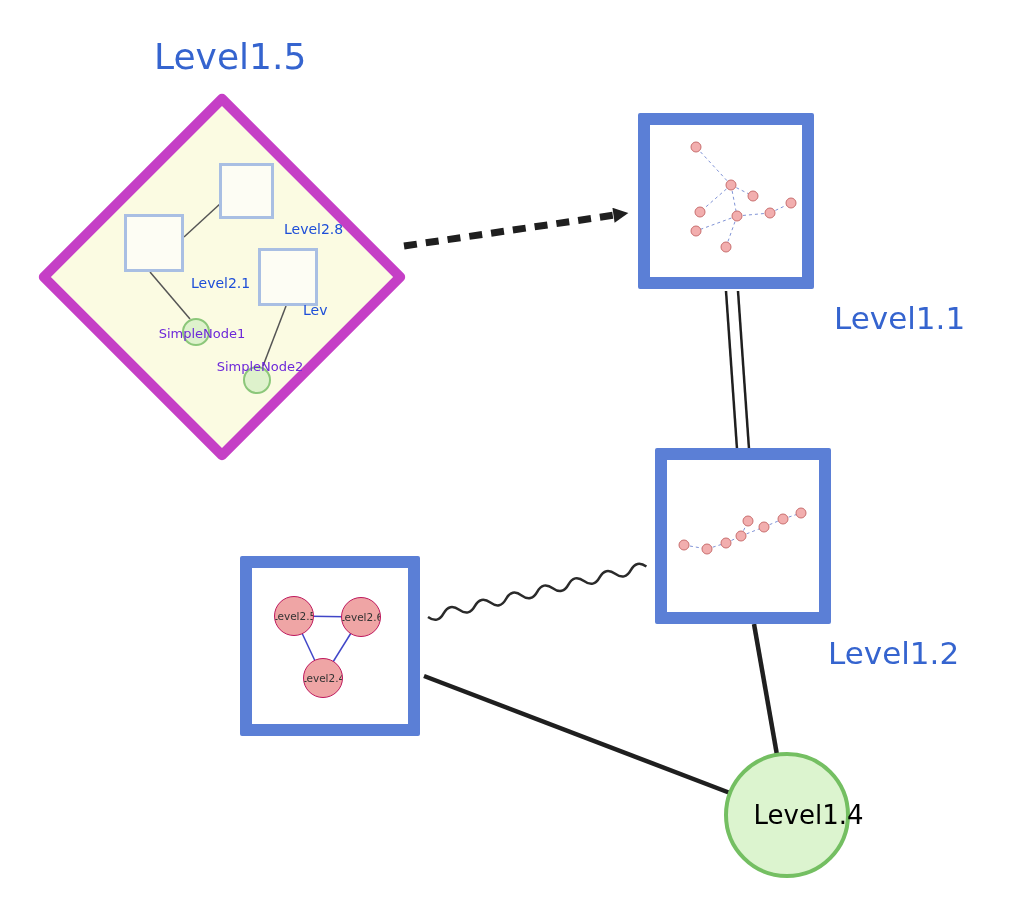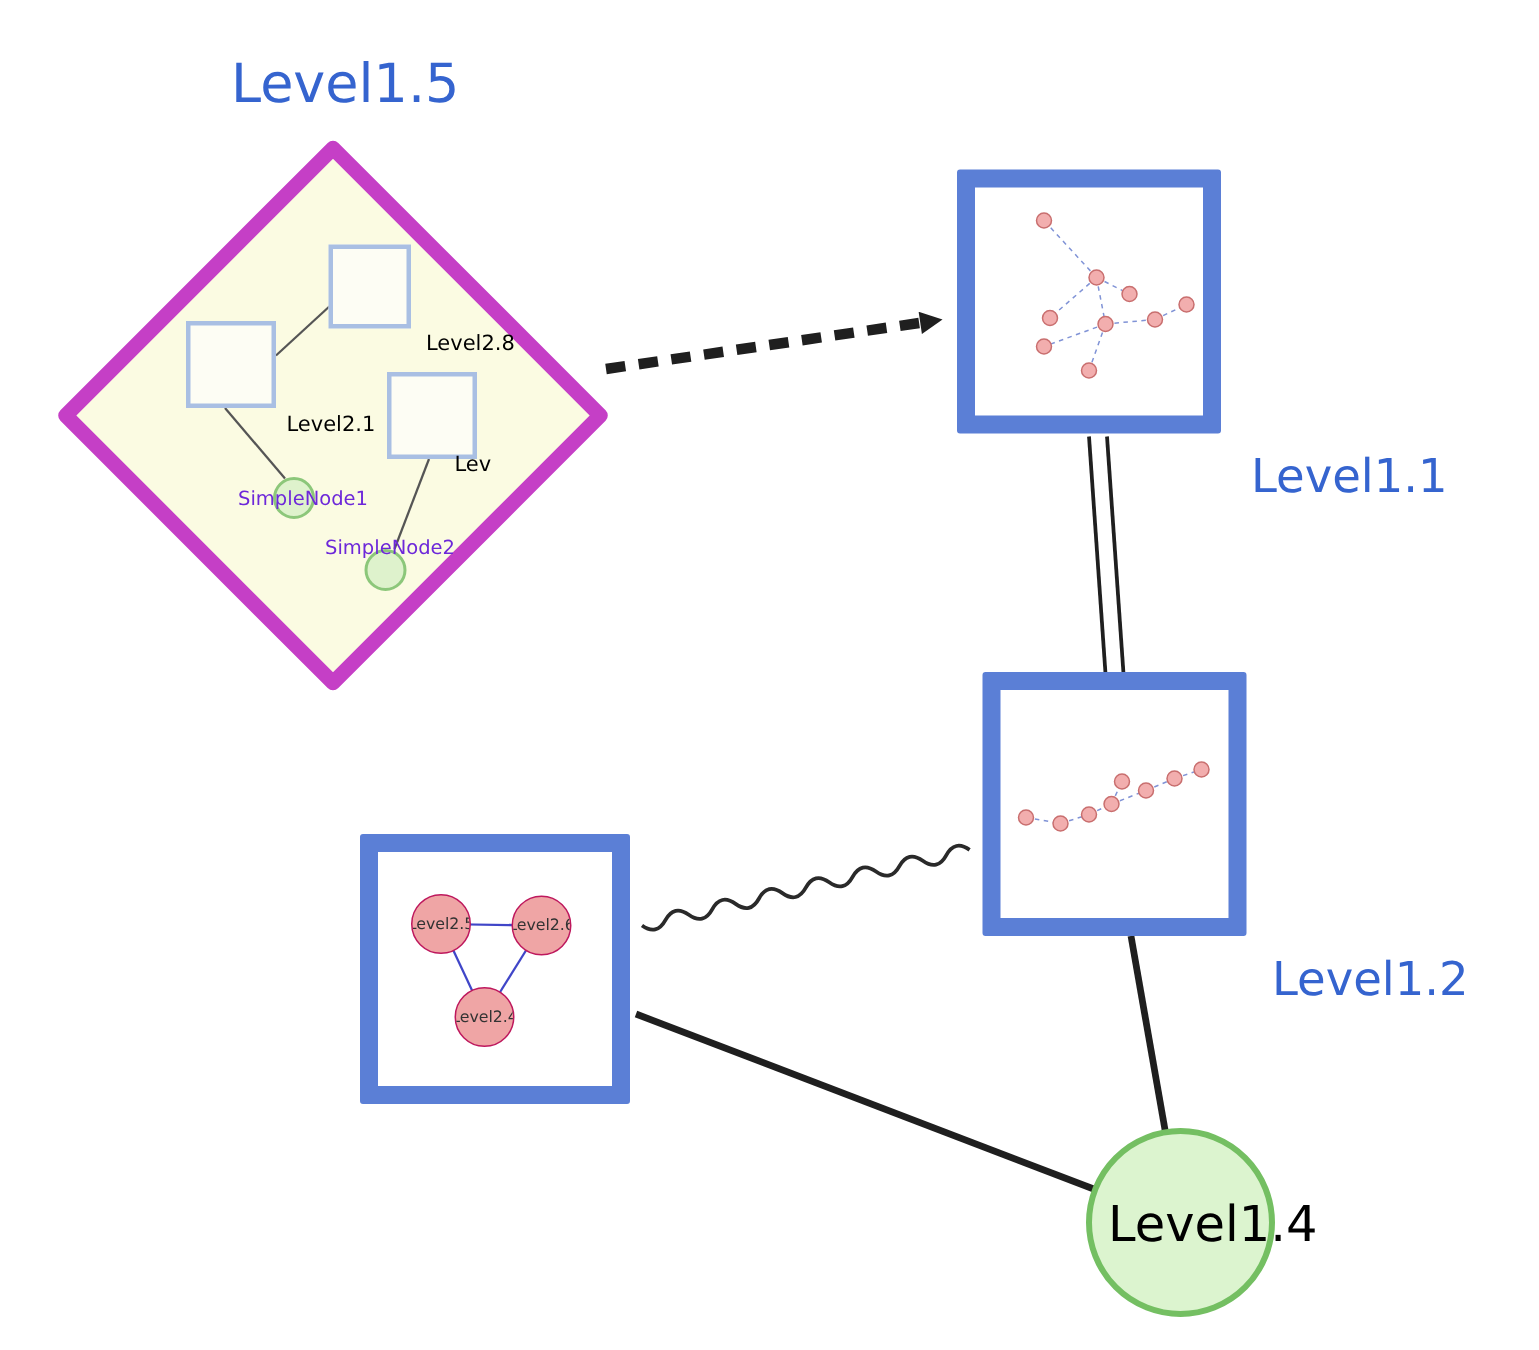--- a/index.html
+++ b/index.html
@@ -5,40 +5,40 @@
   * { margin:0; padding:0; box-sizing:border-box; }
   html,body { background:#ffffff; }
   body { font-family:"DejaVu Sans","Liberation Sans",sans-serif; }
   .canvas { position:relative; width:1026px; height:900px; background:#fff; overflow:hidden; }
   .layer { position:absolute; left:0; top:0; pointer-events:none; }
 
   .diamond { position:absolute; left:91px; top:146px; width:262px; height:262px;
              transform:rotate(45deg); background:#fbfbe2; border:10px solid #c53fc6; border-radius:5px; }
 
   .sq { position:absolute; background:#fdfdf4; border:3px solid #a9bfe3; }
-  .sq-label { position:absolute; font-size:14px; color:#000000; white-space:nowrap; }
+  .sq-label { position:absolute; font-size:14px; color:#1d4ed8; white-space:nowrap; }
 
   .green-dot { position:absolute; width:28px; height:28px; border-radius:50%;
                background:#def2cc; border:2px solid #8cc77a; }
   .sn-label { position:absolute; transform:translate(-50%,-50%); font-size:13px;
               color:#6d28d9; white-space:nowrap; }
 
   .bigbox { position:absolute; background:#ffffff; border:12px solid #5b7fd6; border-radius:2px; }
   .mini { position:absolute; left:0; top:0; }
   .tri { stroke:#4046c8; stroke-width:1.5; }
 
   .pink { position:absolute; width:40px; height:40px; border-radius:50%;
           background:#efa5a5; border:1px solid #be185d;
           display:flex; align-items:center; justify-content:center;
           overflow:hidden; font-size:10.5px; color:#333; white-space:nowrap; }
 
   .circle14 { position:absolute; width:126px; height:126px; border-radius:50%;
               background:#dcf4cf; border:4px solid #74bf62;
               display:flex; align-items:center; justify-content:center; }
-  .c14-label { font-size:33px; color:#000; white-space:nowrap;padding-left:43px; }
+  .c14-label { font-size:26px; color:#000; white-space:nowrap;padding-left:43px; }
 
   .big-label { position:absolute; font-size:31px; color:#3564cf; white-space:nowrap;margin-left:12px; }
 </style>
 </head>
 <body>
 
 <div class="canvas">
 
   <svg class="layer" width="1026" height="900">
     <defs>
@@ -133,15 +133,15 @@
       <span>Level2.4</span>
     </div>
   </div>
 
   <div class="circle14" style="left:724px;top:752px">
     <span class="c14-label">Level1.4</span>
   </div>
 
   <div class="big-label" style="left:142px;top:36px;font-size:36px">Level1.5</div>
   <div class="big-label" style="left:822px;top:300px">Level1.1</div>
-  <div class="big-label" style="left:836px;top:635px">Level1.2</div>
+  <div class="big-label" style="left:816px;top:635px">Level1.2</div>
 
 </div>
 
 </body></html>

